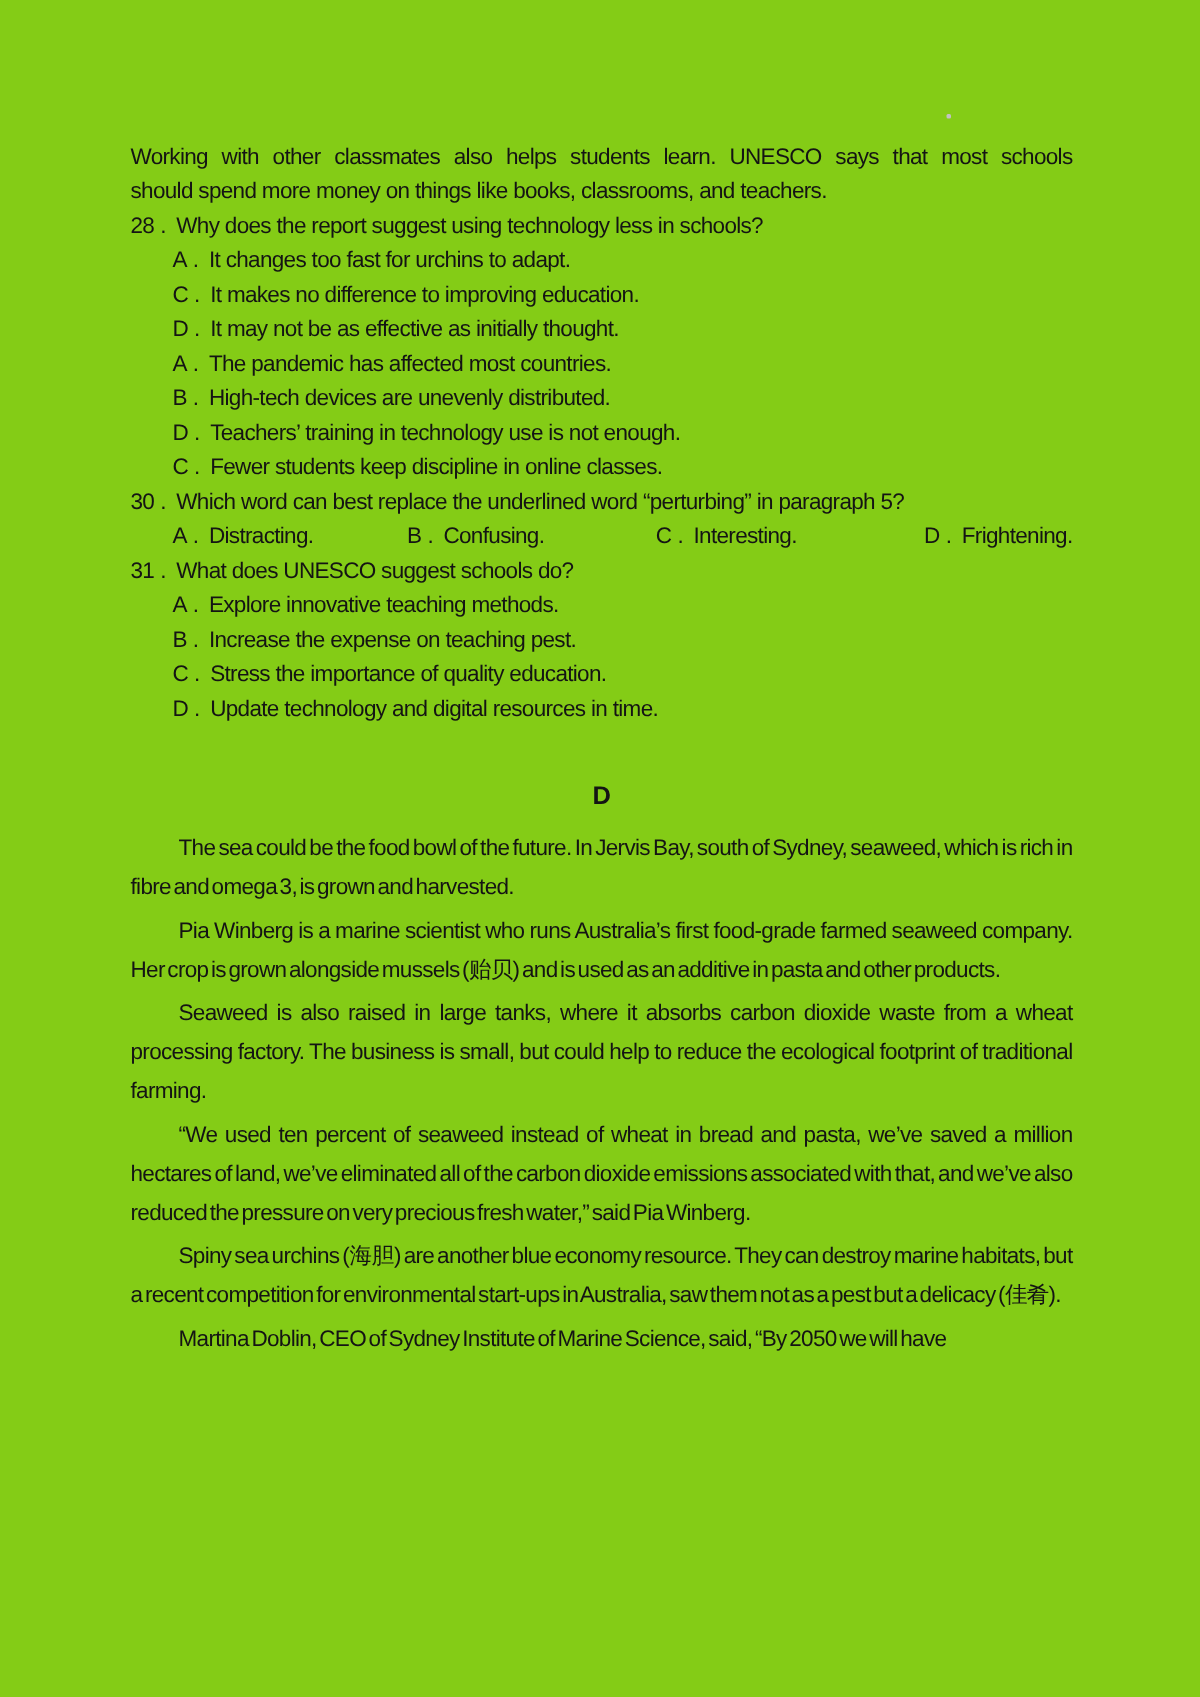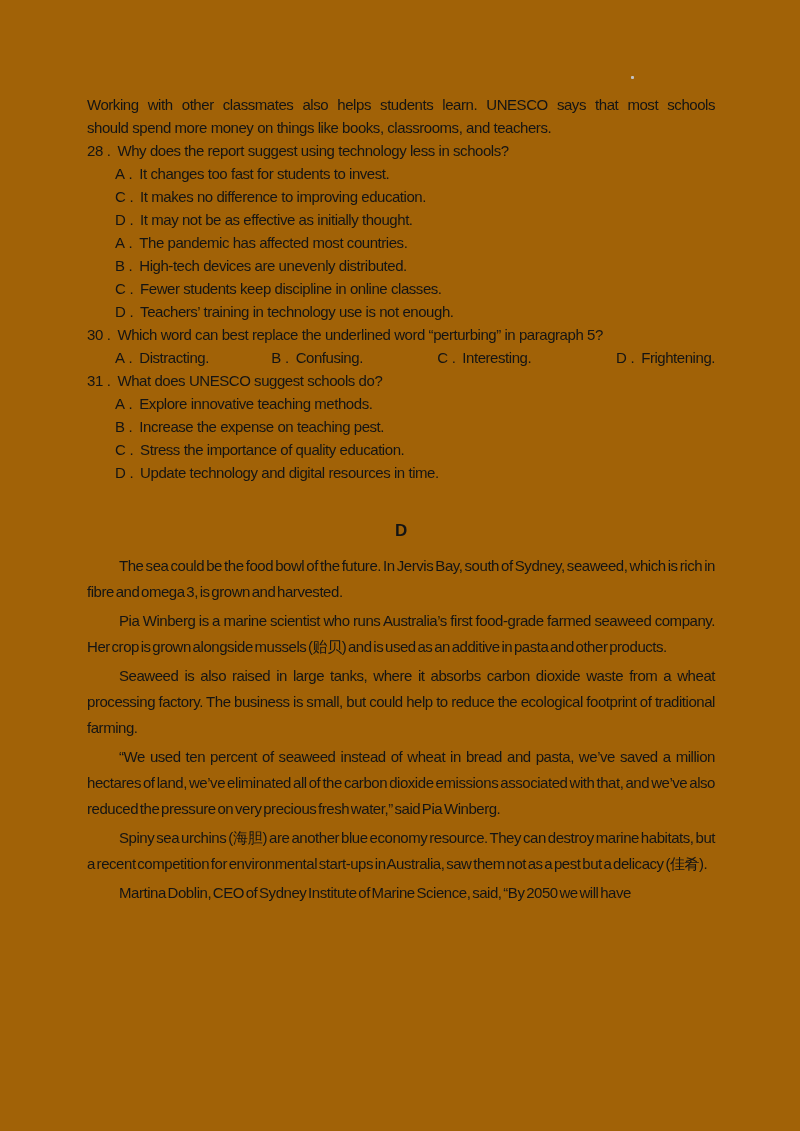--- a/index.html
+++ b/index.html
@@ -11,21 +11,21 @@
     width: 800px;
     height: 1131px;
     position: relative;
     font-family: "Liberation Sans", sans-serif;
     color: #141414;
     overflow: hidden;
   }
   .page {
     position: absolute;
     inset: 0;
-    background: #a16207;
+    background: #84cc16;
   }
   .speck {
     position: absolute;
     left: 631px;
     top: 76px;
     width: 3px;
     height: 3px;
     background: #c2c2c2;
     border-radius: 1px;
   }
@@ -96,30 +96,30 @@
 
   <div class="content">
 
     <div class="intro">
       <div class="line line-justify">Working with other classmates also helps students learn. UNESCO says that most schools</div>
       <div class="line">should spend more money on things like books, classrooms, and teachers.</div>
     </div>
 
     <div class="question">
       <div class="q-prompt"><span>28</span><span class="sep">.</span><span>Why does the report suggest using technology less in schools?</span></div>
-      <div class="option"><span>A</span><span class="sep">.</span><span>It changes too fast for students to invest.</span></div>
+      <div class="option"><span>A</span><span class="sep">.</span><span>It changes too fast for urchins to adapt.</span></div>
       <div class="option"><span>C</span><span class="sep">.</span><span>It makes no difference to improving education.</span></div>
       <div class="option"><span>D</span><span class="sep">.</span><span>It may not be as effective as initially thought.</span></div>
     </div>
 
     <div class="question">
       <div class="option"><span>A</span><span class="sep">.</span><span>The pandemic has affected most countries.</span></div>
       <div class="option"><span>B</span><span class="sep">.</span><span>High-tech devices are unevenly distributed.</span></div>
+      <div class="option"><span>D</span><span class="sep">.</span><span>Teachers’ training in technology use is not enough.</span></div>
       <div class="option"><span>C</span><span class="sep">.</span><span>Fewer students keep discipline in online classes.</span></div>
-      <div class="option"><span>D</span><span class="sep">.</span><span>Teachers’ training in technology use is not enough.</span></div>
     </div>
 
     <div class="question">
       <div class="q-prompt"><span>30</span><span class="sep">.</span><span>Which word can best replace the underlined word “perturbing” in paragraph 5?</span></div>
       <div class="options-inline">
         <div class="opt opt-a"><span>A</span><span class="sep">.</span><span>Distracting.</span></div>
         <div class="opt opt-b"><span>B</span><span class="sep">.</span><span>Confusing.</span></div>
         <div class="opt opt-c"><span>C</span><span class="sep">.</span><span>Interesting.</span></div>
         <div class="opt opt-d"><span>D</span><span class="sep">.</span><span>Frightening.</span></div>
       </div>

